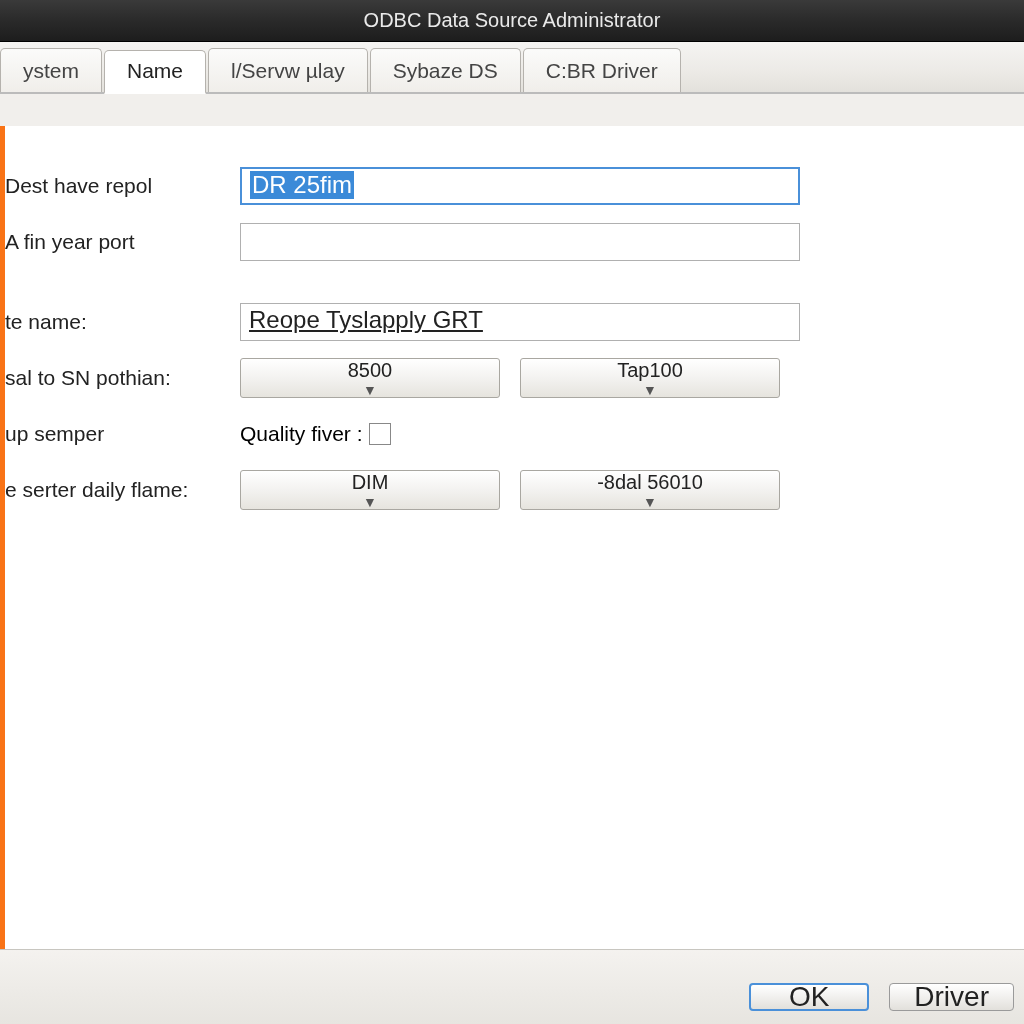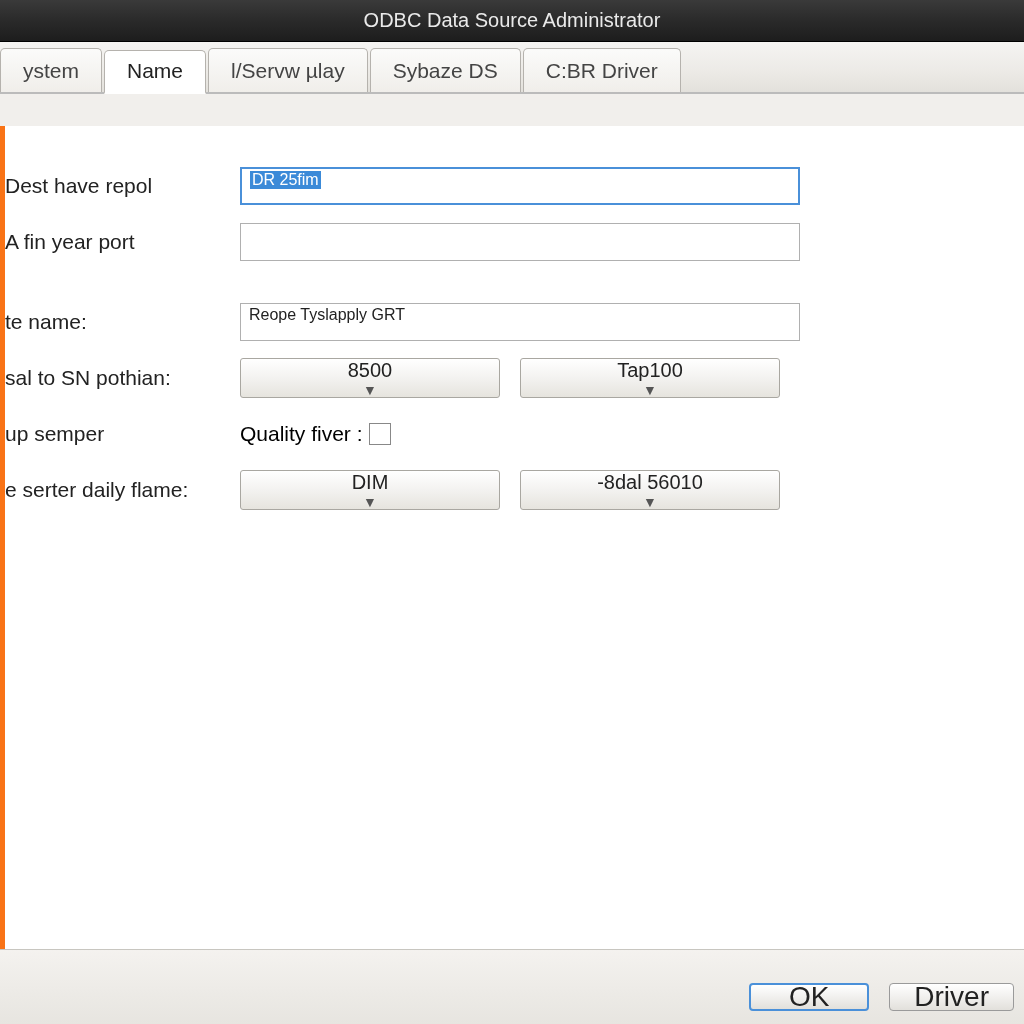--- a/index.html
+++ b/index.html
@@ -97,23 +97,24 @@
   }
   .form-controls {
     display: flex;
     align-items: center;
     gap: 20px;
   }
   .text-input {
     height: 38px;
     border: 1px solid #b0b0b0;
     padding: 2px 8px;
-    font-size: 16px;
-    background: #fff;
-    color: #222;
+    font-size: 24px;
+    background: #fff;
+    color: #222;
+    text-decoration: underline;
   }
   .text-input.wide { width: 560px; }
   .text-input.selected {
     border: 2px solid #4a90d9;
   }
   .text-input .seltext {
     background: #3b8ad8;
     color: #fff;
     padding: 0 2px;
     display: inline-block;

